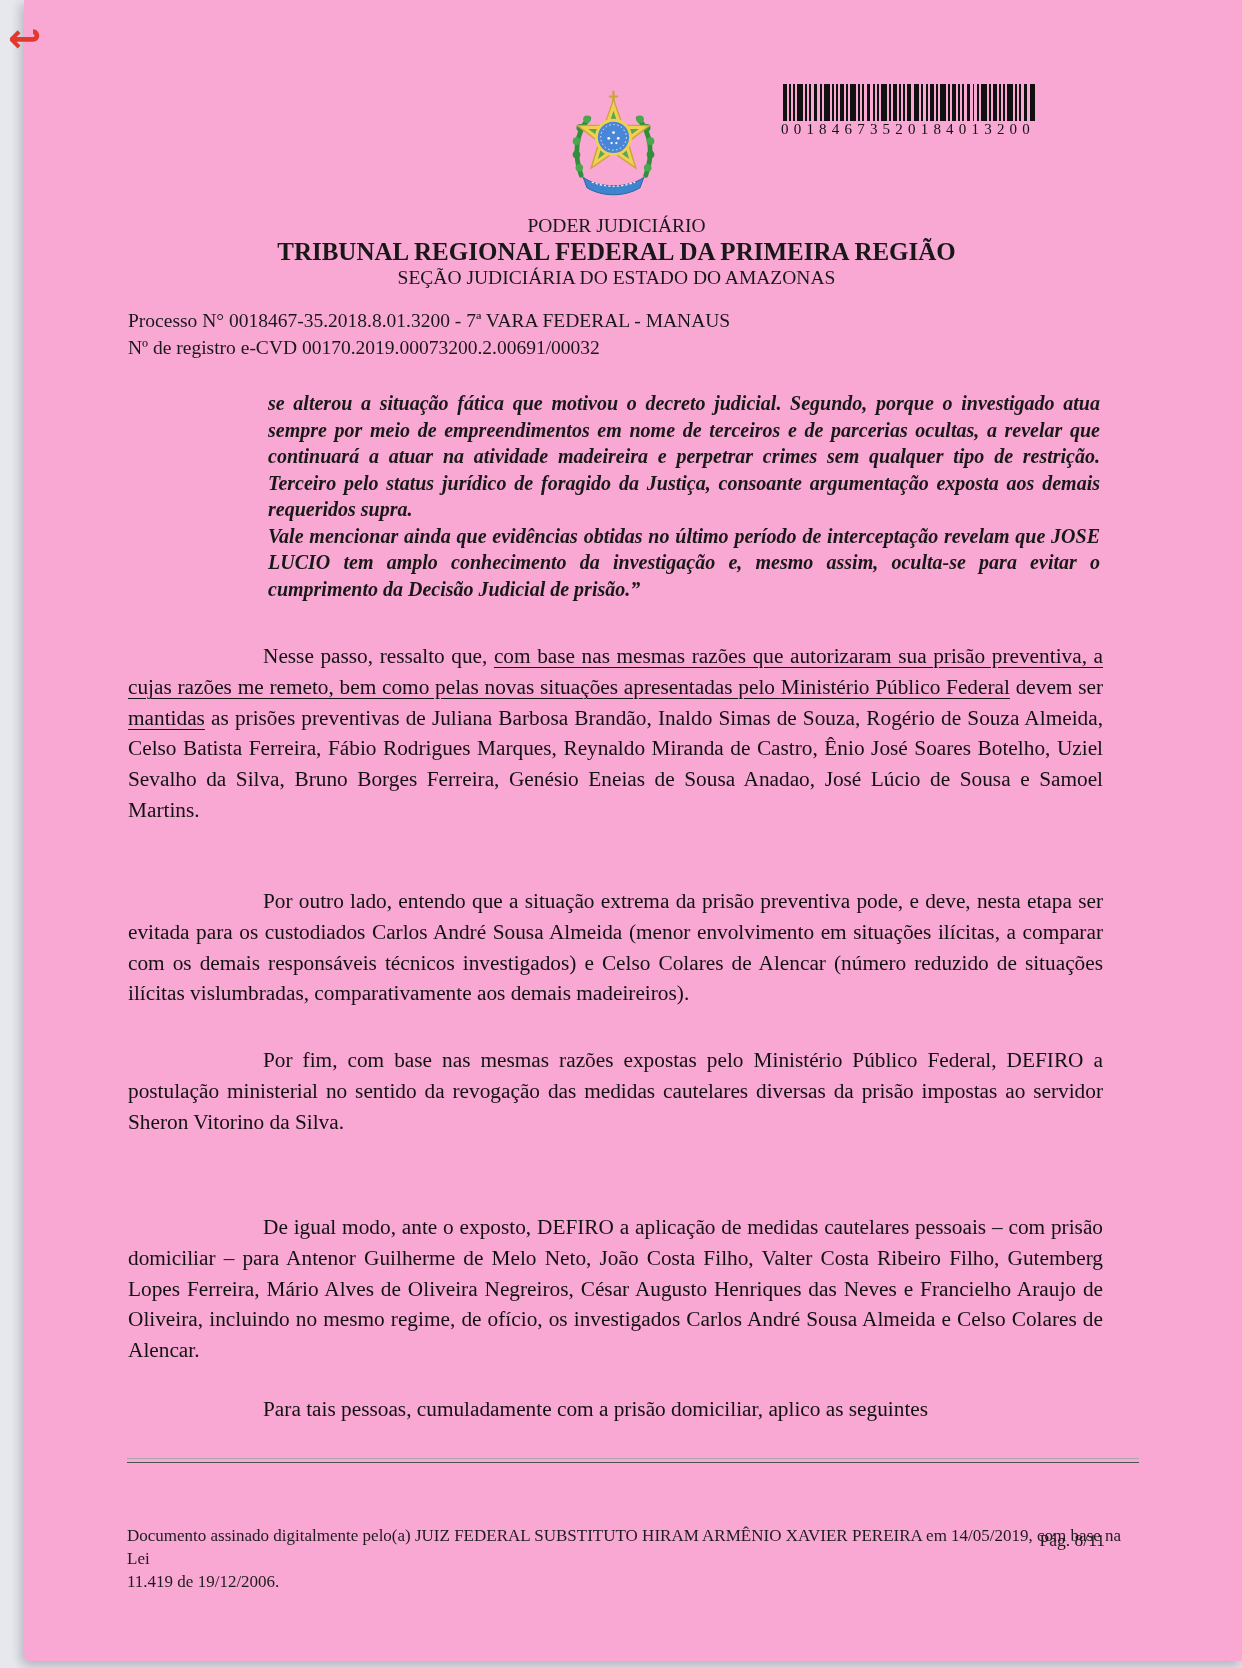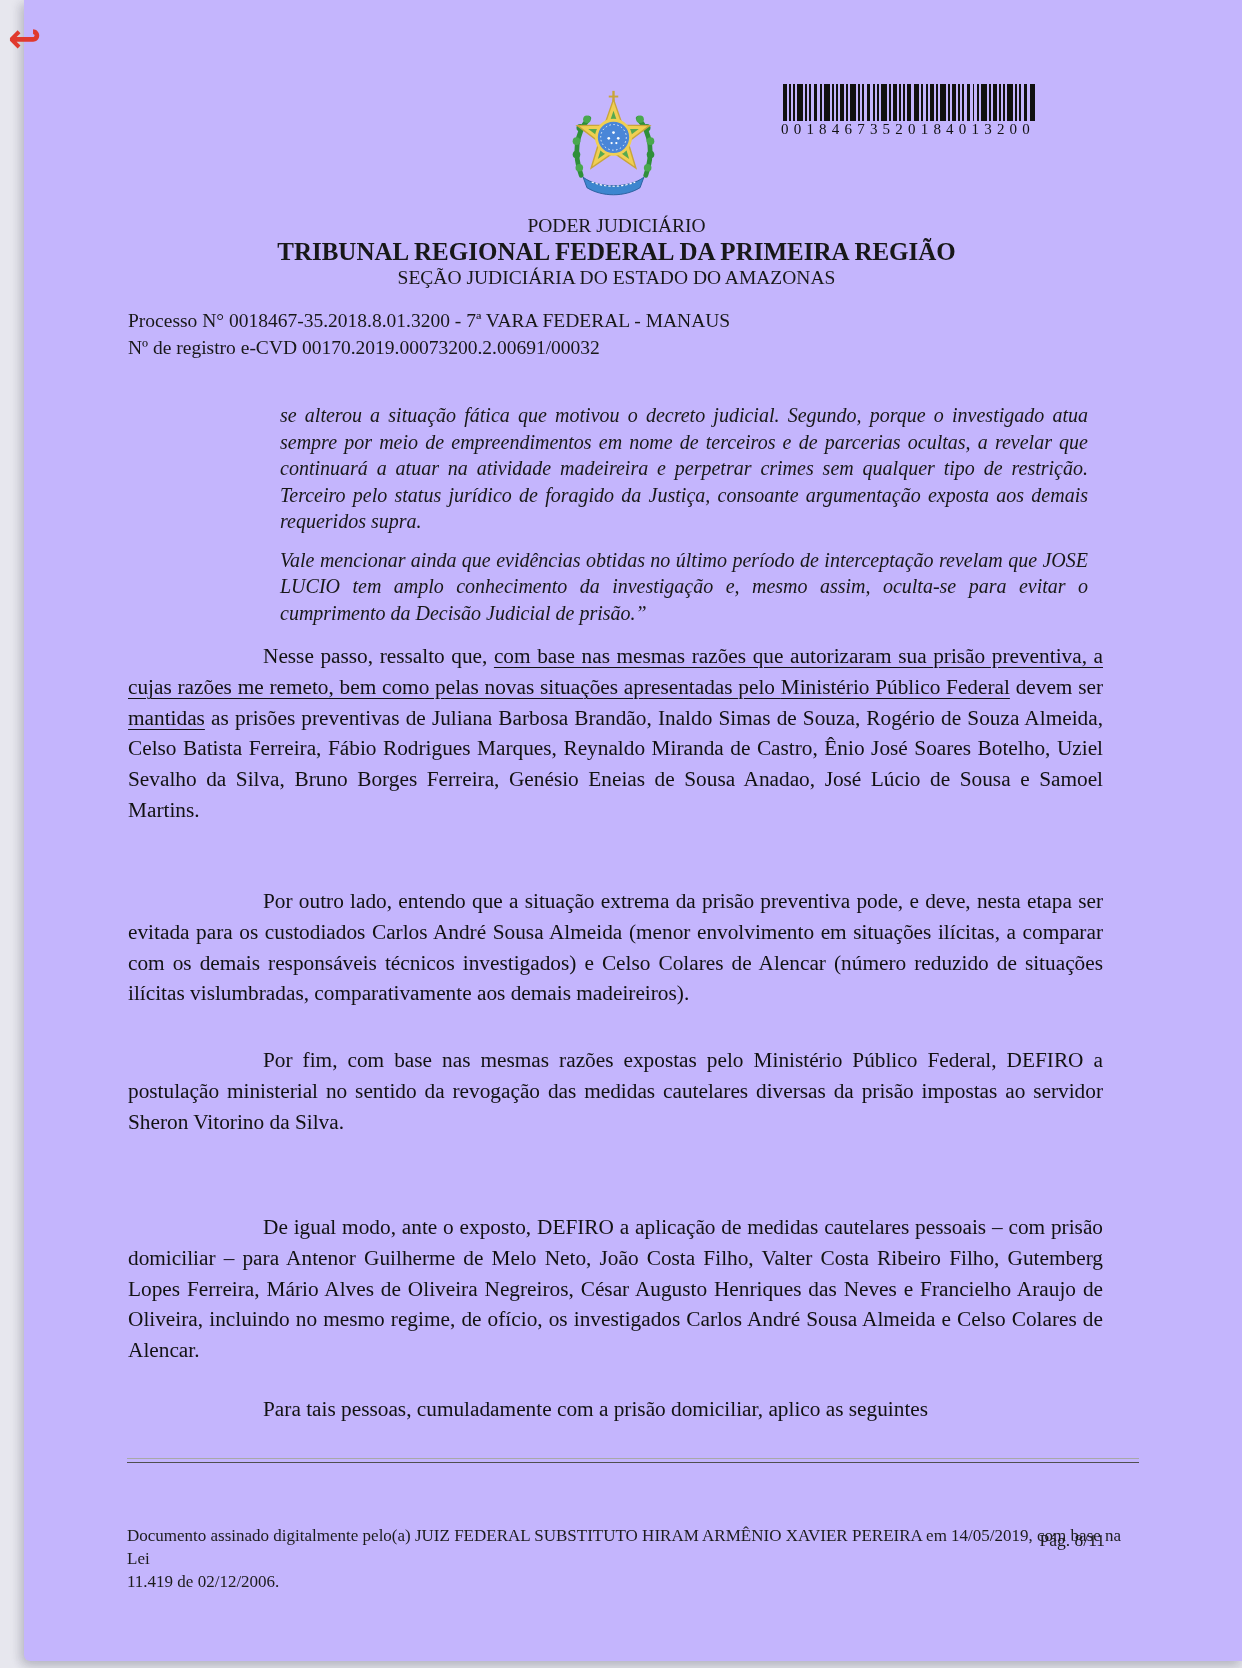--- a/index.html
+++ b/index.html
@@ -4,21 +4,21 @@
 <style>
   html,body{margin:0;padding:0;}
   body{
     width:1242px;height:1668px;position:relative;overflow:hidden;
     background:#e7e7ee;
     font-family:"Liberation Serif", serif;
     color:#181818;
   }
   .page{
     position:absolute;left:24px;top:0;width:1218px;height:1661px;
-    background:#c4b5fd;
+    background:#f9a8d4;
     box-shadow:-5px 3px 10px rgba(50,50,70,.14), 0 6px 12px rgba(50,50,70,.16);
     border-bottom-left-radius:6px;
   }
   .back{
     position:absolute;left:8px;top:18px;z-index:9;cursor:pointer;
     font-family:"DejaVu Sans", sans-serif;font-weight:bold;
     font-size:40px;line-height:1;color:#e0392d;
   }
   
   .coat{position:absolute;left:541px;top:88px;}
@@ -31,21 +31,21 @@
     font-size:15px;letter-spacing:5.2px;color:#111;white-space:nowrap;
   }
   
   .hdr{position:absolute;left:104px;top:213px;width:977px;text-align:center;line-height:26px;}
   .hdr .l1,.hdr .l3{font-size:19.5px;}
   .hdr .l2{font-size:25px;font-weight:bold;}
   
   .proc{position:absolute;left:104px;top:308px;width:977px;font-size:19.5px;line-height:26.5px;}
   
   .quote{position:absolute;left:244px;top:390px;width:832px;}
-  .qp{margin:12px;font-style:italic;font-size:20px;line-height:26.5px;text-align:justify;}
+  .qp{margin:0;font-style:italic;font-size:20px;line-height:26.5px;text-align:justify;font-weight:bold;}
   
   .bp{position:absolute;left:104px;width:975px;margin:0;
       font-size:21.3px;line-height:30.8px;text-align:justify;text-indent:135px;color:#121212;}
   .bp1{top:641px}.bp2{top:886px}.bp3{top:1045px}.bp4{top:1212px}.bp5{top:1394px}
   .b{font-weight:normal;}
   .u{text-decoration:underline;text-decoration-thickness:1px;text-underline-offset:3.5px;}
   
   .rule{position:absolute;left:103px;top:1458px;width:1012px;height:3px;
         border-top:1px solid #a8a8a8;border-bottom:1.5px solid #4f4f4f;}
   .footer{position:absolute;left:103px;top:1524px;width:1016px;}
@@ -157,20 +157,20 @@
       <p class="bp bp1"><span>Nesse passo, ressalto que, </span><span class="u">com base nas mesmas razões que autorizaram sua prisão preventiva, a cujas razões me remeto, bem como pelas novas situações apresentadas pelo </span><span class="b u">Ministério Público Federal</span><span> devem ser </span><span class="u">mantidas</span><span> as prisões preventivas de </span><span class="b">Juliana Barbosa Brandão, Inaldo Simas de Souza, Rogério de Souza Almeida, Celso Batista Ferreira, Fábio Rodrigues Marques</span><span>, </span><span class="b">Reynaldo Miranda de Castro</span><span>, </span><span class="b">Ênio José Soares Botelho</span><span>, </span><span class="b">Uziel Sevalho da Silva, Bruno Borges Ferreira</span><span>, </span><span class="b">Genésio Eneias de Sousa Anadao</span><span>, </span><span class="b">José Lúcio de Sousa</span><span> e </span><span class="b">Samoel Martins</span><span>.</span></p>
       <p class="bp bp2"><span>Por outro lado, entendo que a situação extrema da prisão preventiva pode, e deve, nesta etapa ser evitada para os custodiados </span><span class="b">Carlos André Sousa Almeida</span><span> (menor envolvimento em situações ilícitas, a comparar com os demais responsáveis técnicos investigados) e </span><span class="b">Celso Colares de Alencar</span><span> (número reduzido de situações ilícitas vislumbradas, comparativamente aos demais madeireiros).</span></p>
       <p class="bp bp3"><span>Por fim, com base nas mesmas razões expostas pelo </span><span class="b">Ministério Público Federal</span><span>, </span><span class="b">DEFIRO</span><span> a postulação ministerial no sentido da </span><span class="b">revogação</span><span> das medidas cautelares diversas da prisão impostas ao servidor </span><span class="b">Sheron Vitorino da Silva</span><span>.</span></p>
       <p class="bp bp4"><span>De igual modo, ante o exposto, </span><span class="b">DEFIRO</span><span> a aplicação de medidas cautelares pessoais – com prisão domiciliar – para </span><span class="b">Antenor Guilherme de Melo Neto</span><span>, </span><span class="b">João Costa Filho</span><span>, </span><span class="b">Valter Costa Ribeiro Filho, Gutemberg Lopes Ferreira</span><span>, </span><span class="b">Mário Alves de Oliveira Negreiros</span><span>, </span><span class="b">César Augusto Henriques das Neves</span><span> e </span><span class="b">Francielho Araujo de Oliveira</span><span>, incluindo no mesmo regime, de ofício, os investigados </span><span class="b">Carlos André Sousa Almeida</span><span> e </span><span class="b">Celso Colares de Alencar.</span></p>
       <p class="bp bp5"><span>Para tais pessoas, cumuladamente com a prisão domiciliar, aplico as seguintes</span></p>
     </div>
 
   <div class="rule"></div>
   <div class="footer" id="footer">
       <p class="fl">Documento assinado digitalmente pelo(a) JUIZ FEDERAL SUBSTITUTO HIRAM ARMÊNIO XAVIER PEREIRA em 14/05/2019, com base na Lei</p>
-      <p class="fl">11.419 de 02/12/2006.</p>
+      <p class="fl">11.419 de 19/12/2006.</p>
     </div>
   <div class="pagenum">Pág. 8/11</div>
 </div>
 
 <div class="back">
   <span>↩</span>
 </div>
 
 </body></html>

